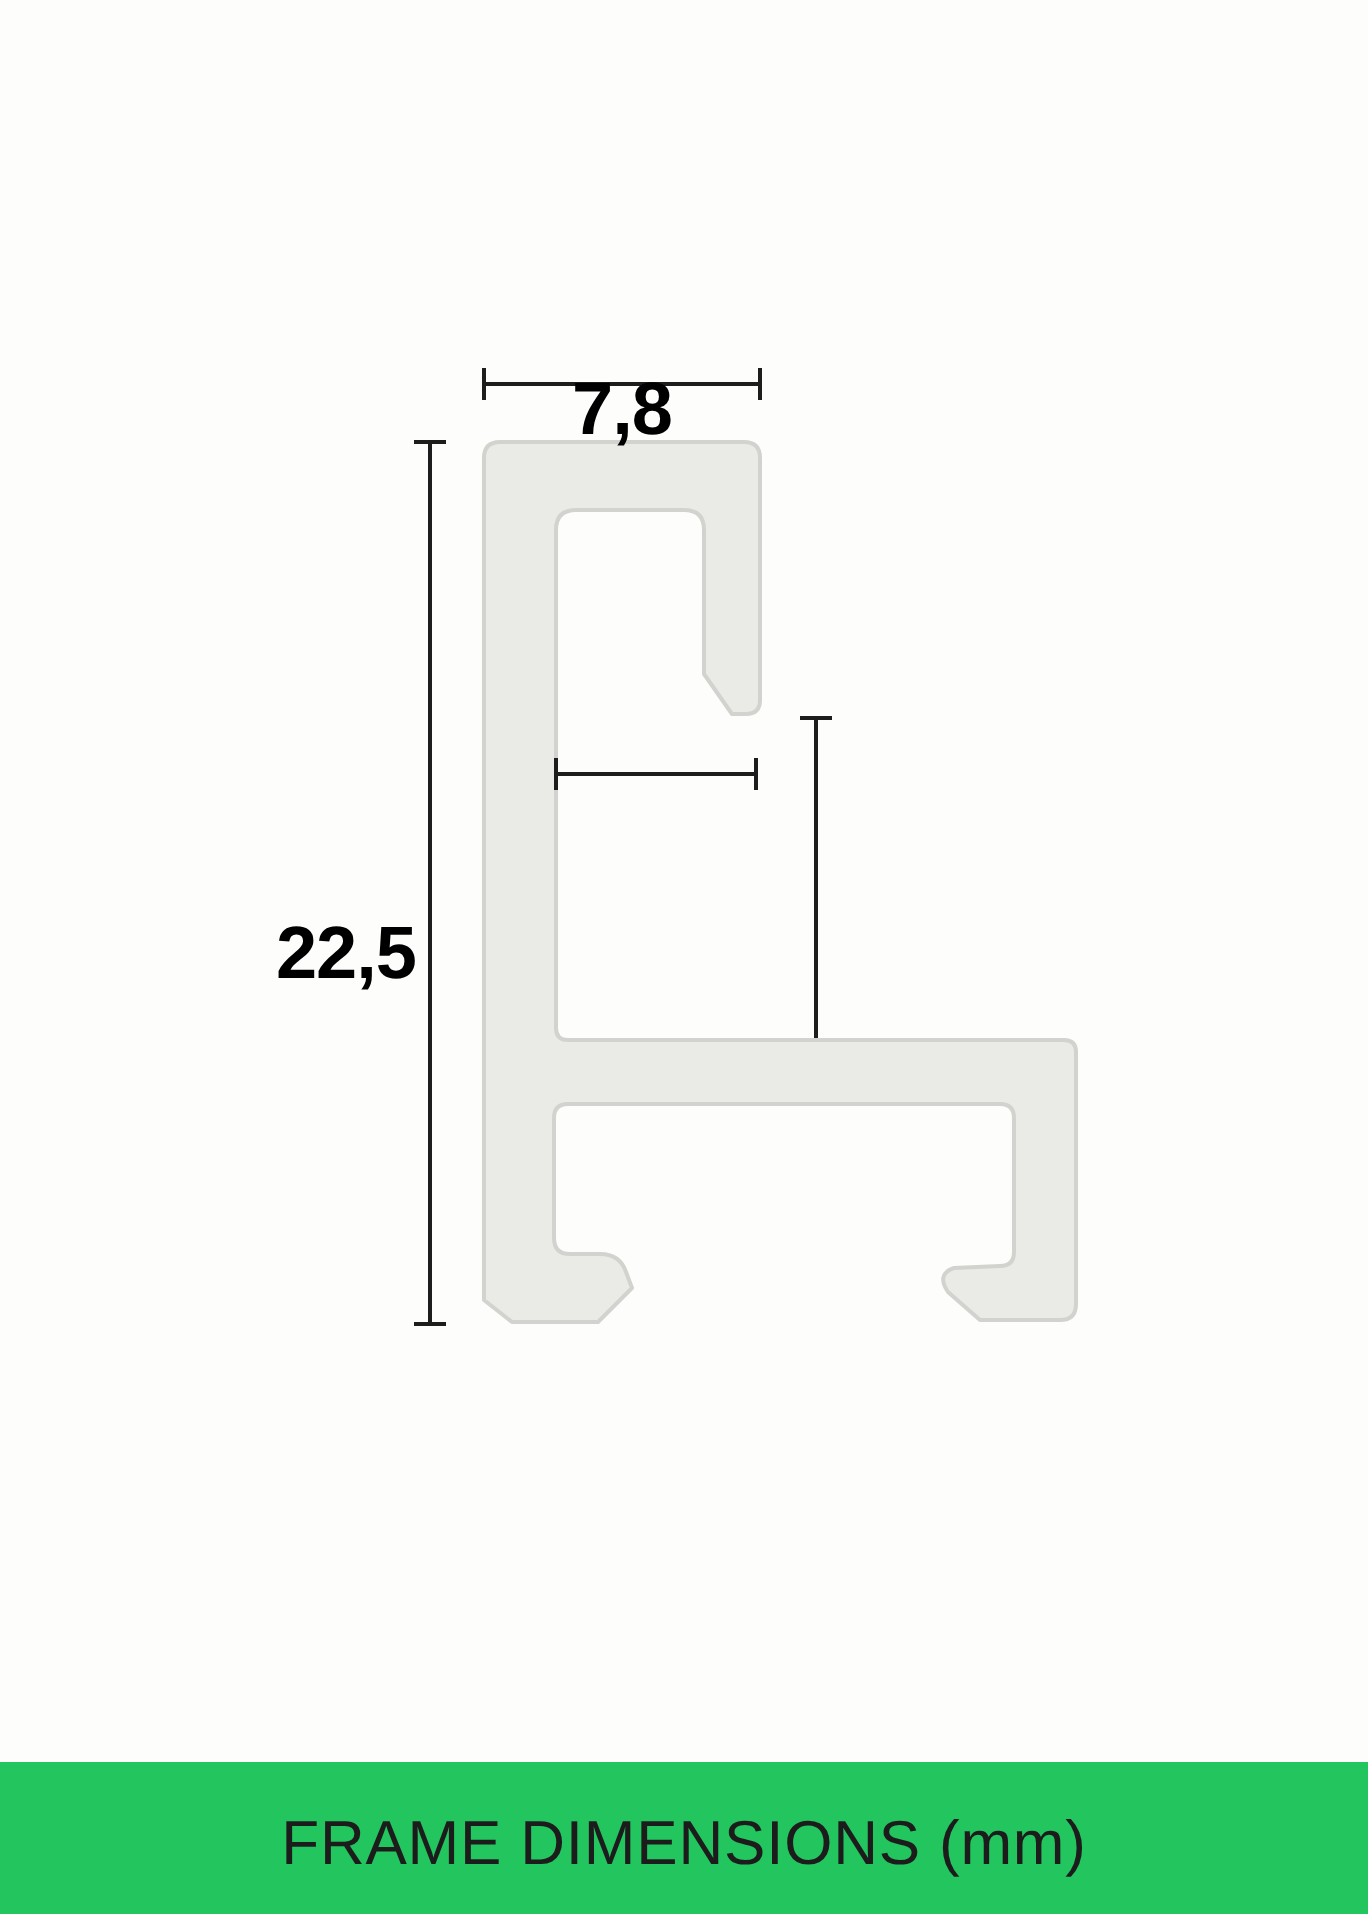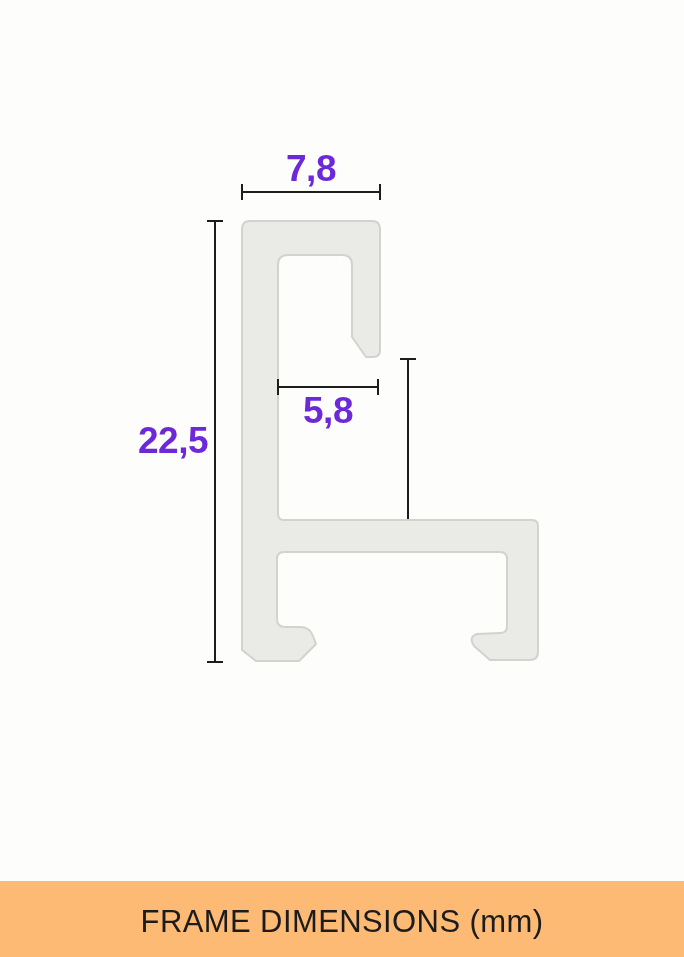--- a/index.html
+++ b/index.html
@@ -25,32 +25,33 @@
     left: 0; top: 0;
     display: block;
   }
   .dim-label {
     position: absolute;
     height: 40px;
     line-height: 40px;
     font-size: 37px;
     font-weight: 700;
     letter-spacing: -0.5px;
-    color: #6d28d9;
+    color: #000000;
     white-space: nowrap;
+    margin-top: 36px;
   }
   .dim-label.top-width    { left: 256px; top: 149px; width: 110px; text-align: center; }
   .dim-label.overall-h    { left: 90px;  top: 421px; width: 118px; text-align: right; }
   .dim-label.rabbet-w     { left: 273px; top: 391px; width: 110px; text-align: center; }
   .dim-label.rabbet-d     { left: 419px; top: 417px; width: 90px;  text-align: left; }
   .footer-band {
     position: absolute;
     left: 0; top: 881px;
     width: 684px; height: 76px;
-    background: #fdba74;
+    background: #22c55e;
     display: flex;
     align-items: center;
     justify-content: center;
   }
   .footer-caption {
     font-size: 31px;
     font-weight: 500;
     letter-spacing: 0.4px;
     color: #1c1c1c;
     padding-top: 6px;
@@ -123,20 +124,19 @@
     <g stroke-width="2" stroke="#1d1d1d">
       <line x1="408" y1="359" x2="408" y2="519"></line>
       <line x1="400" y1="359" x2="416" y2="359"></line>
     </g>
   </svg>
 
   <div class="dim-label top-width">7,8</div>
 
   <div class="dim-label overall-h">22,5</div>
 
-  <div class="dim-label rabbet-w">5,8</div>
 
 
   <div class="footer-band">
     <span class="footer-caption">FRAME DIMENSIONS (mm)</span>
   </div>
 
 </div>
 
 </body></html>

